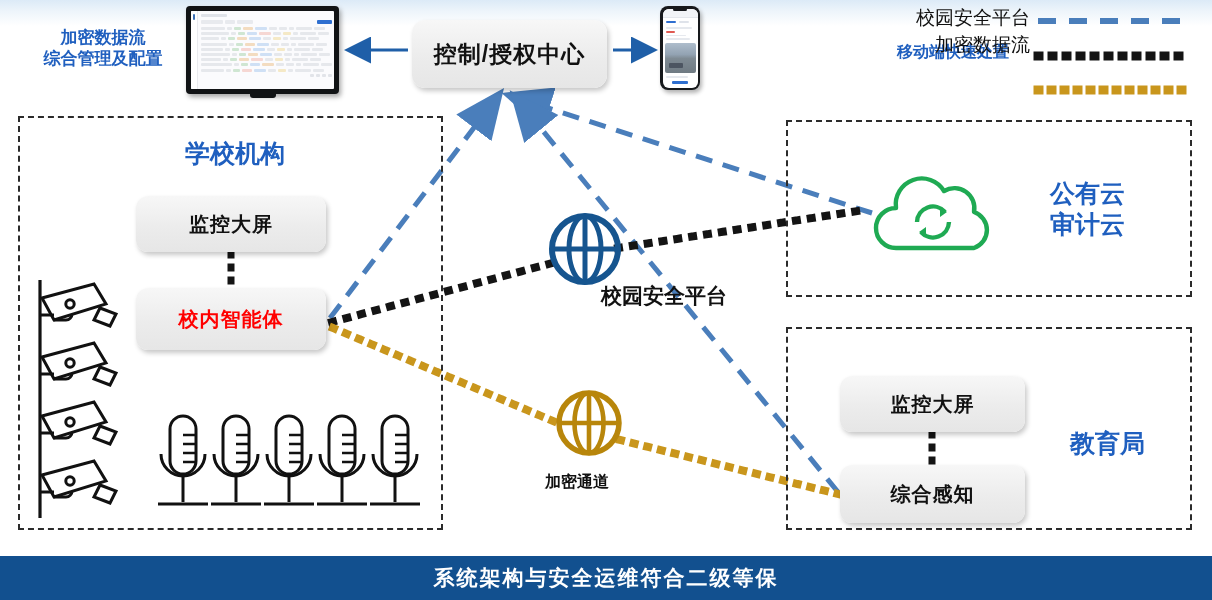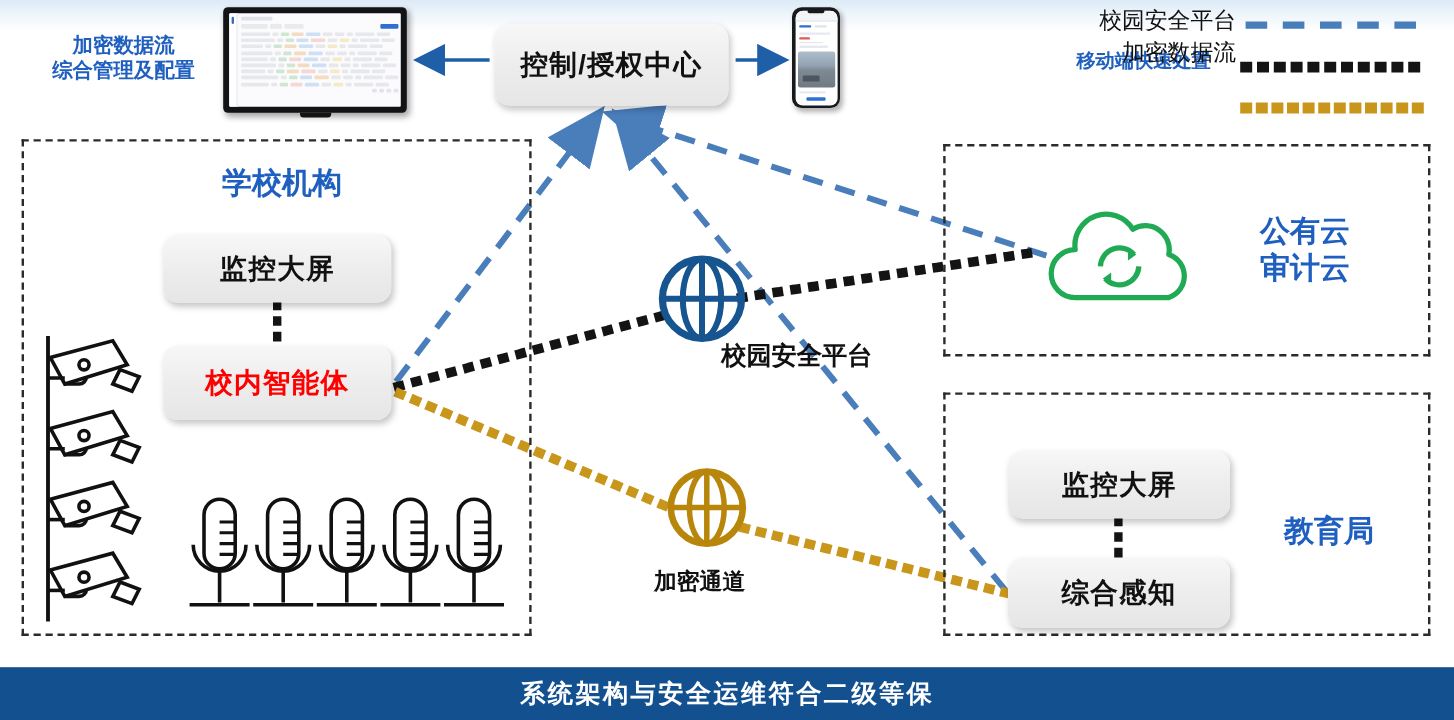--- a/index.html
+++ b/index.html
@@ -21,31 +21,31 @@
   
   .blue-label { color:#1f5fbf; font-weight:bold; line-height:1.22; }
   .lbl-platform { left:28px; top:28px; width:150px; text-align:center; font-size:17px; }
   .lbl-mobile { left:897px; top:42px; width:170px; text-align:left; font-size:16px; }
   .lbl-school { left:110px; top:138px; width:250px; text-align:center; font-size:25px; }
   .lbl-cloud { left:1050px; top:178px; width:130px; text-align:left; font-size:25px; }
   .lbl-bureau { left:1070px; top:428px; width:130px; text-align:left; font-size:25px; }
 
   .black-label { color:#111; font-weight:bold; }
   .lbl-internet { left:601px; top:282px; font-size:21px; white-space:nowrap; }
-  .lbl-tunnel { left:545px; top:472px; font-size:19px; white-space:nowrap; }
+  .lbl-tunnel { left:545px; top:472px; font-size:16px; white-space:nowrap; }
 
   
   .rbox {
     position:absolute; border-radius:12px;
     background:linear-gradient(180deg,#f7f7f7 0%, #ececec 55%, #e6e6e6 100%);
     box-shadow:2px 3px 5px rgba(0,0,0,0.22);
     display:flex; align-items:center; justify-content:center;
     color:#111; font-size:21px; font-weight:bold; letter-spacing:1px;
   }
-  .rbox.big { font-size:23px;text-align:center; }
+  .rbox.big { font-size:20px;text-align:center; }
   .rbox.red { color:#ff0000; }
 
   #box-control { left:412px; top:20px; width:195px; height:68px; font-size:23px; border-radius:13px; }
   #box-school-screen { left:136px; top:196px; width:190px; height:56px; }
   #box-school-agent { left:136px; top:288px; width:190px; height:62px; }
   #box-bureau-screen { left:840px; top:376px; width:185px; height:56px; }
   #box-bureau-sense { left:840px; top:465px; width:185px; height:58px; }
 
   
   .region { position:absolute; border:2px dashed #2b2b2b; }

